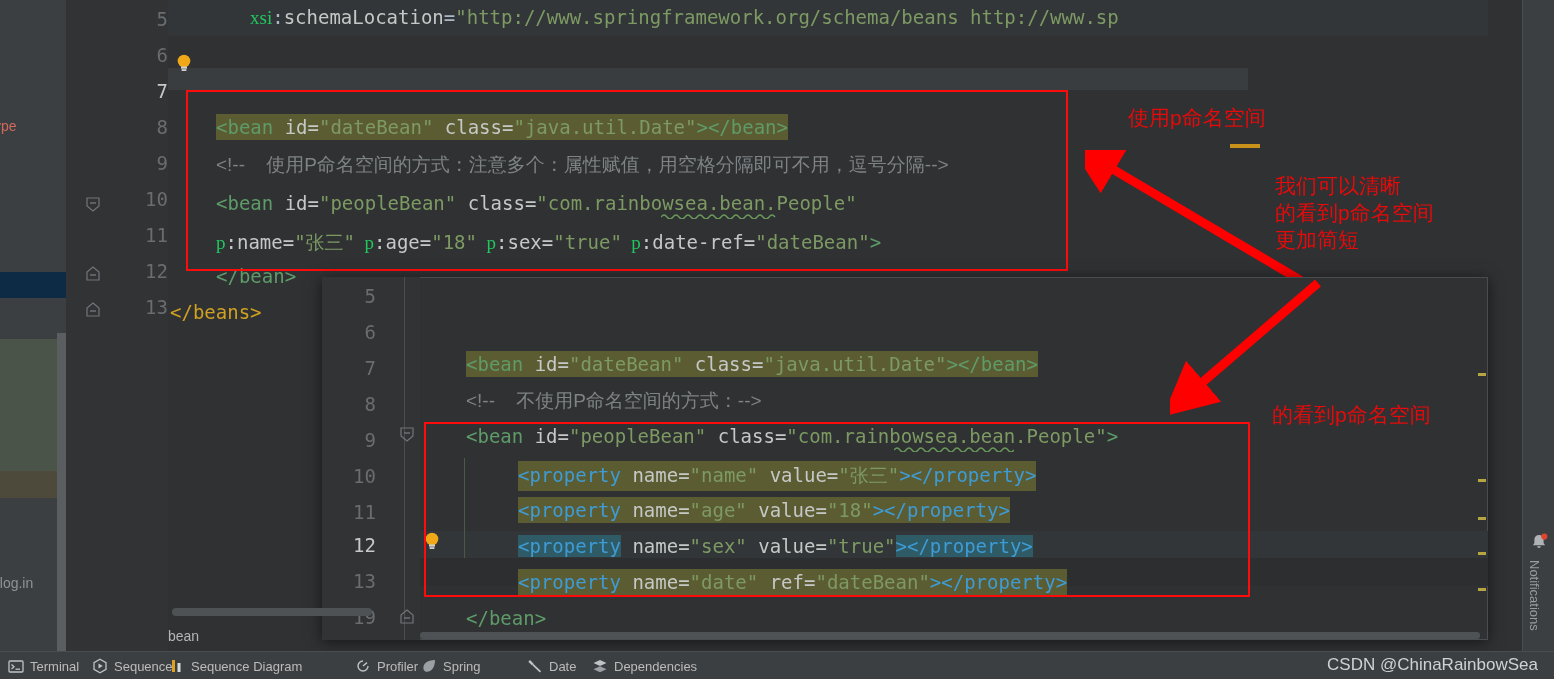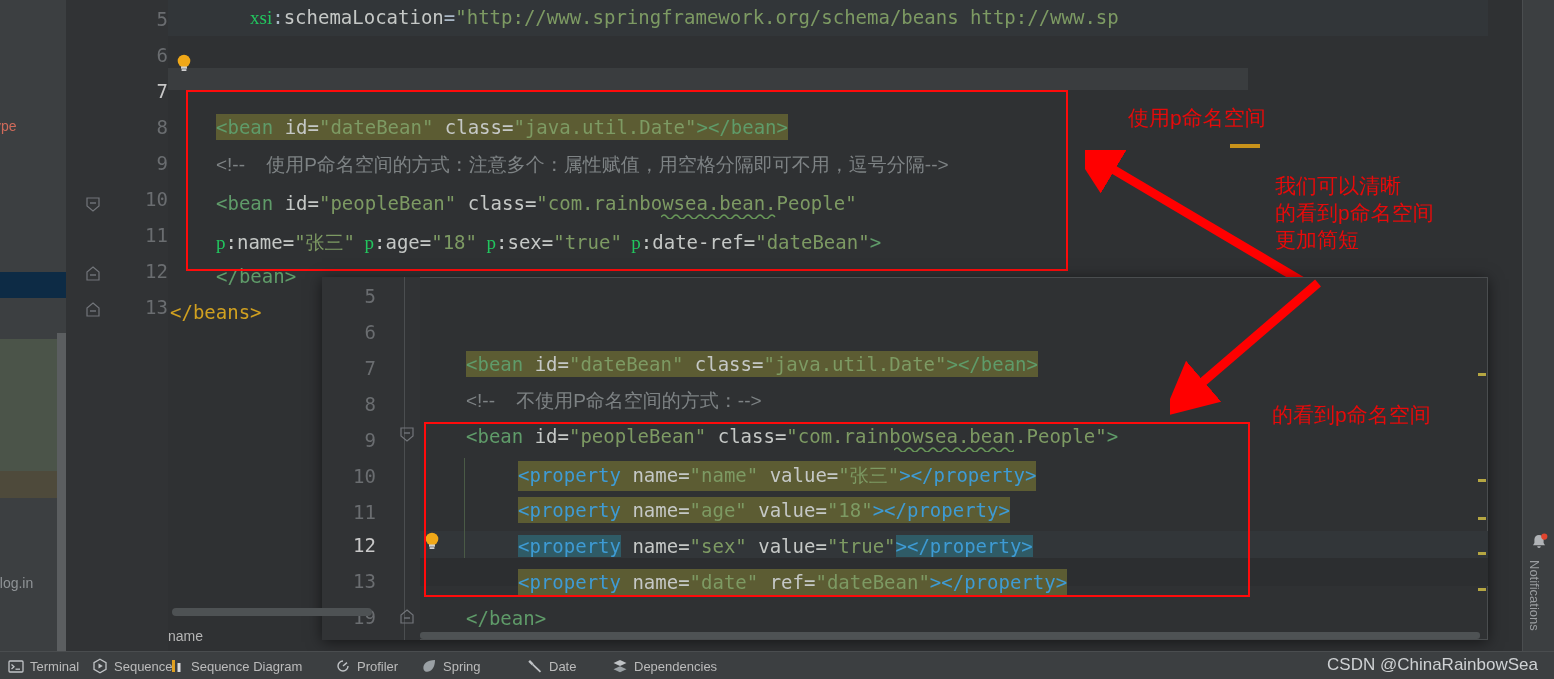--- a/index.html
+++ b/index.html
@@ -250,21 +250,21 @@
 <div id="sub-scroll-marks">
   <div class="mk" style="top:373px"></div>
   <div class="mk" style="top:479px"></div>
   <div class="mk" style="top:517px"></div>
   <div class="mk" style="top:552px"></div>
   <div class="mk" style="top:588px"></div>
 </div>
 <div class="abs" id="sub-hscroll"></div>
 
 <div class="abs" id="crumb-scroll"></div>
-<div class="abs" id="breadcrumb">name</div>
+<div class="abs" id="breadcrumb">bean</div>
 
 <div class="abs" id="notif-strip"></div>
 <div id="notif-bell">
   <svg width="18" height="18" viewBox="0 0 18 18">
       <path d="M9 2 C6.3 2 4.4 3.9 4.4 6.6 V10 L3 12.3 h12 L13.6 10 V6.6 C13.6 3.9 11.7 2 9 2 z" fill="#b0b3b6"></path>
       <path d="M7.2 13.3 a1.8 1.8 0 0 0 3.6 0 z" fill="#b0b3b6"></path>
       <circle cx="14.3" cy="3.6" r="3.1" fill="#e0452f"></circle>
     </svg>
 </div>
 <div id="notif-label">Notifications</div>
@@ -285,41 +285,41 @@
         </svg></span>
     <span>Sequence</span>
   </div>
   <div class="sb-item" style="left:169px">
     <span class="sb-ico"><svg width="16" height="16" viewBox="0 0 16 16">
           <rect x="3" y="2" width="3" height="12" fill="#e0a020"></rect>
           <rect x="8.5" y="5" width="3" height="9" fill="#d9dadb"></rect>
         </svg></span>
     <span>Sequence Diagram</span>
   </div>
-  <div class="sb-item" style="left:335px">
+  <div class="sb-item" style="left:355px">
     <span class="sb-ico"><svg width="16" height="16" viewBox="0 0 16 16">
           <path d="M13 8 A5 5 0 1 1 8 3" fill="none" stroke="#c0c3c6" stroke-width="1.4"></path>
           <line x1="8" y1="8" x2="12" y2="4.6" stroke="#c0c3c6" stroke-width="1.4"></line>
         </svg></span>
     <span>Profiler</span>
   </div>
   <div class="sb-item" style="left:421px">
     <span class="sb-ico"><svg width="16" height="16" viewBox="0 0 16 16">
           <path d="M14 2 C6 2 2 6 2.4 10.4 C2.8 13.6 6 14.6 9 13 C12.4 11.2 14 7 14 2 z" fill="#9aa0a4"></path>
         </svg></span>
     <span>Spring</span>
   </div>
   <div class="sb-item" style="left:527px">
     <span class="sb-ico"><svg width="16" height="16" viewBox="0 0 16 16">
           <path d="M3 2 L6.5 5.5 L4.8 7.2 L1.3 3.7 z" fill="#c0c3c6"></path>
           <line x1="5.6" y1="6.4" x2="13.5" y2="13.8" stroke="#c0c3c6" stroke-width="1.8"></line>
         </svg></span>
     <span>Date</span>
   </div>
-  <div class="sb-item" style="left:612px">
+  <div class="sb-item" style="left:592px">
     <span class="sb-ico"><svg width="16" height="16" viewBox="0 0 16 16">
           <path d="M8 2 L14.5 5 L8 8 L1.5 5 z" fill="#c0c3c6"></path>
           <path d="M8 8.2 L14.5 11.2 L8 14.2 L1.5 11.2 z" fill="#9aa0a4"></path>
         </svg></span>
     <span>Dependencies</span>
   </div>
 </div>
 <div id="watermark">CSDN @ChinaRainbowSea</div>
 
 </body></html>

